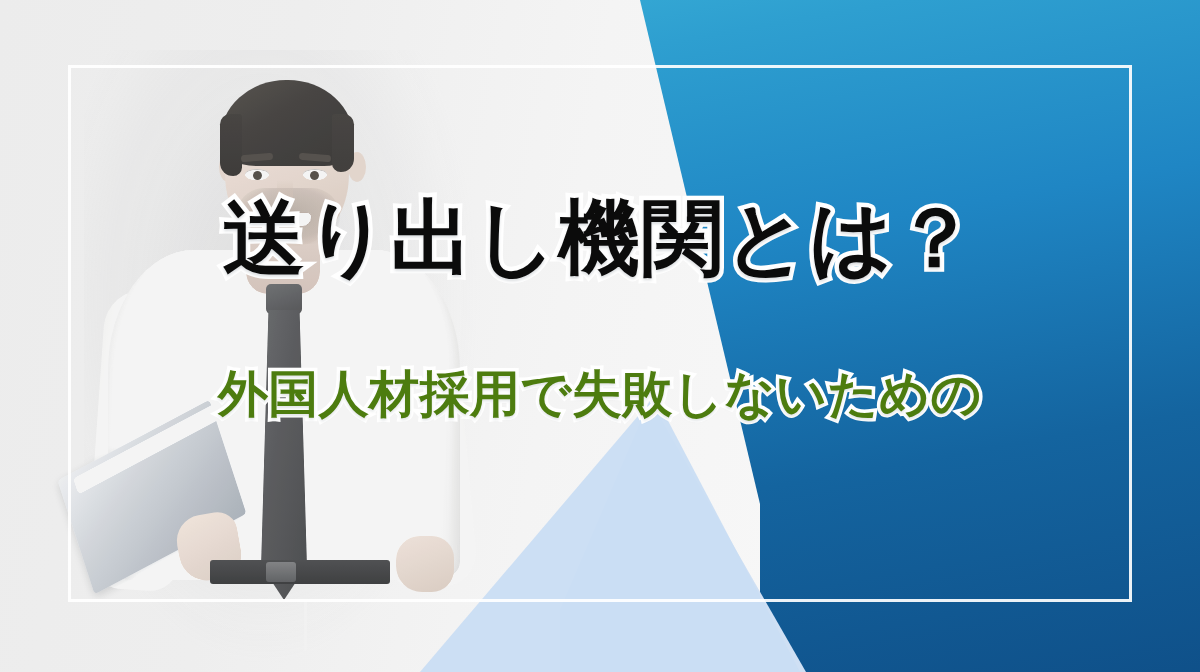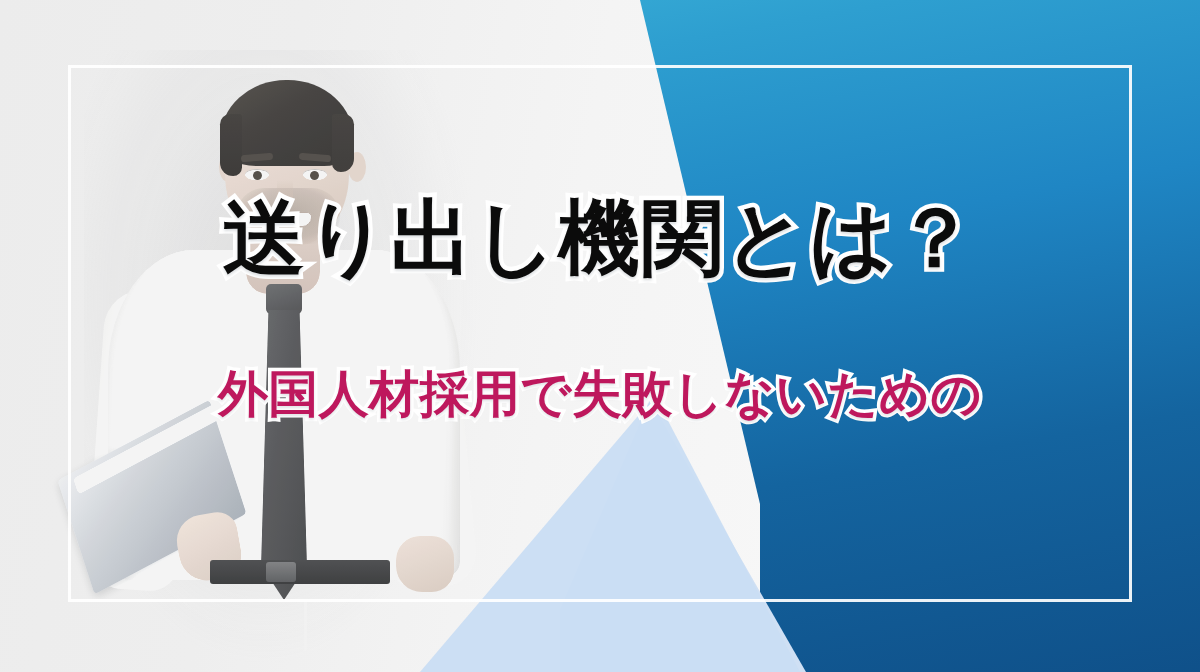--- a/index.html
+++ b/index.html
@@ -361,21 +361,21 @@
   .subtitle {
     position: absolute;
     left: 0;
     top: 360px;
     width: 1200px;
     text-align: center;
     font-size: 50px;
     line-height: 1.36;
     font-weight: 700;
     letter-spacing: .008em;
-    color: #be185d;
+    color: #4d7c0f;
     -webkit-text-stroke: 7px #ffffff;
     paint-order: stroke fill;
     text-shadow: 0 2px 3px rgba(120,130,140,.22);
   }
   .subtitle span { display: block; }
 </style>
 </head>
 <body>
 
 <div class="banner">

